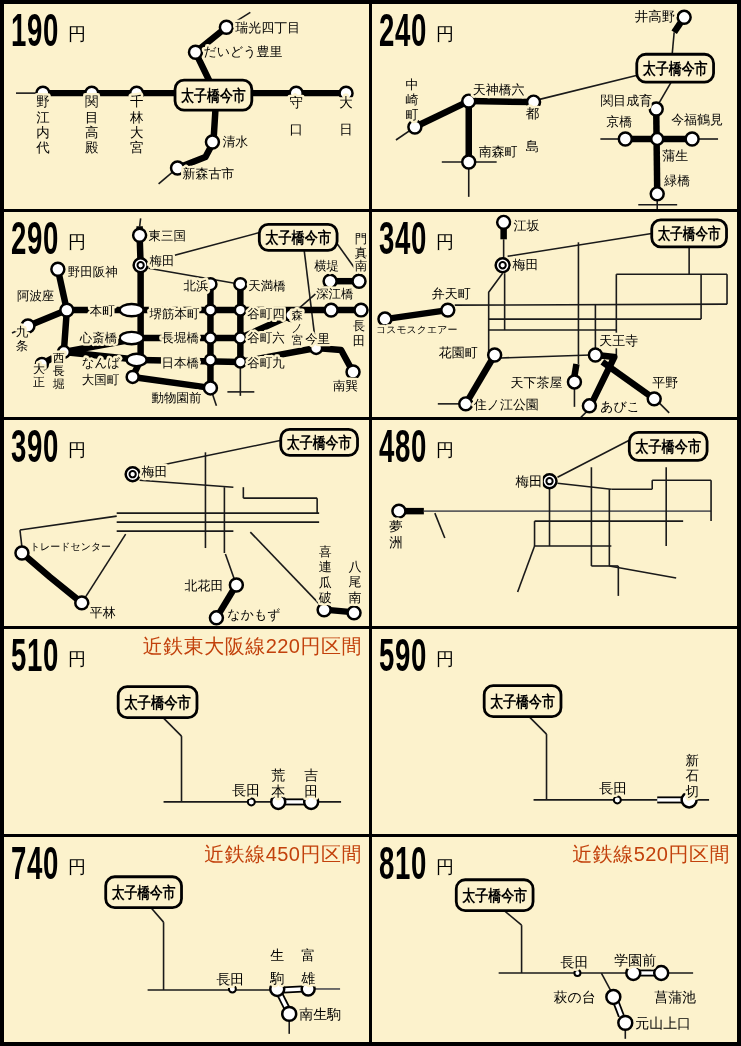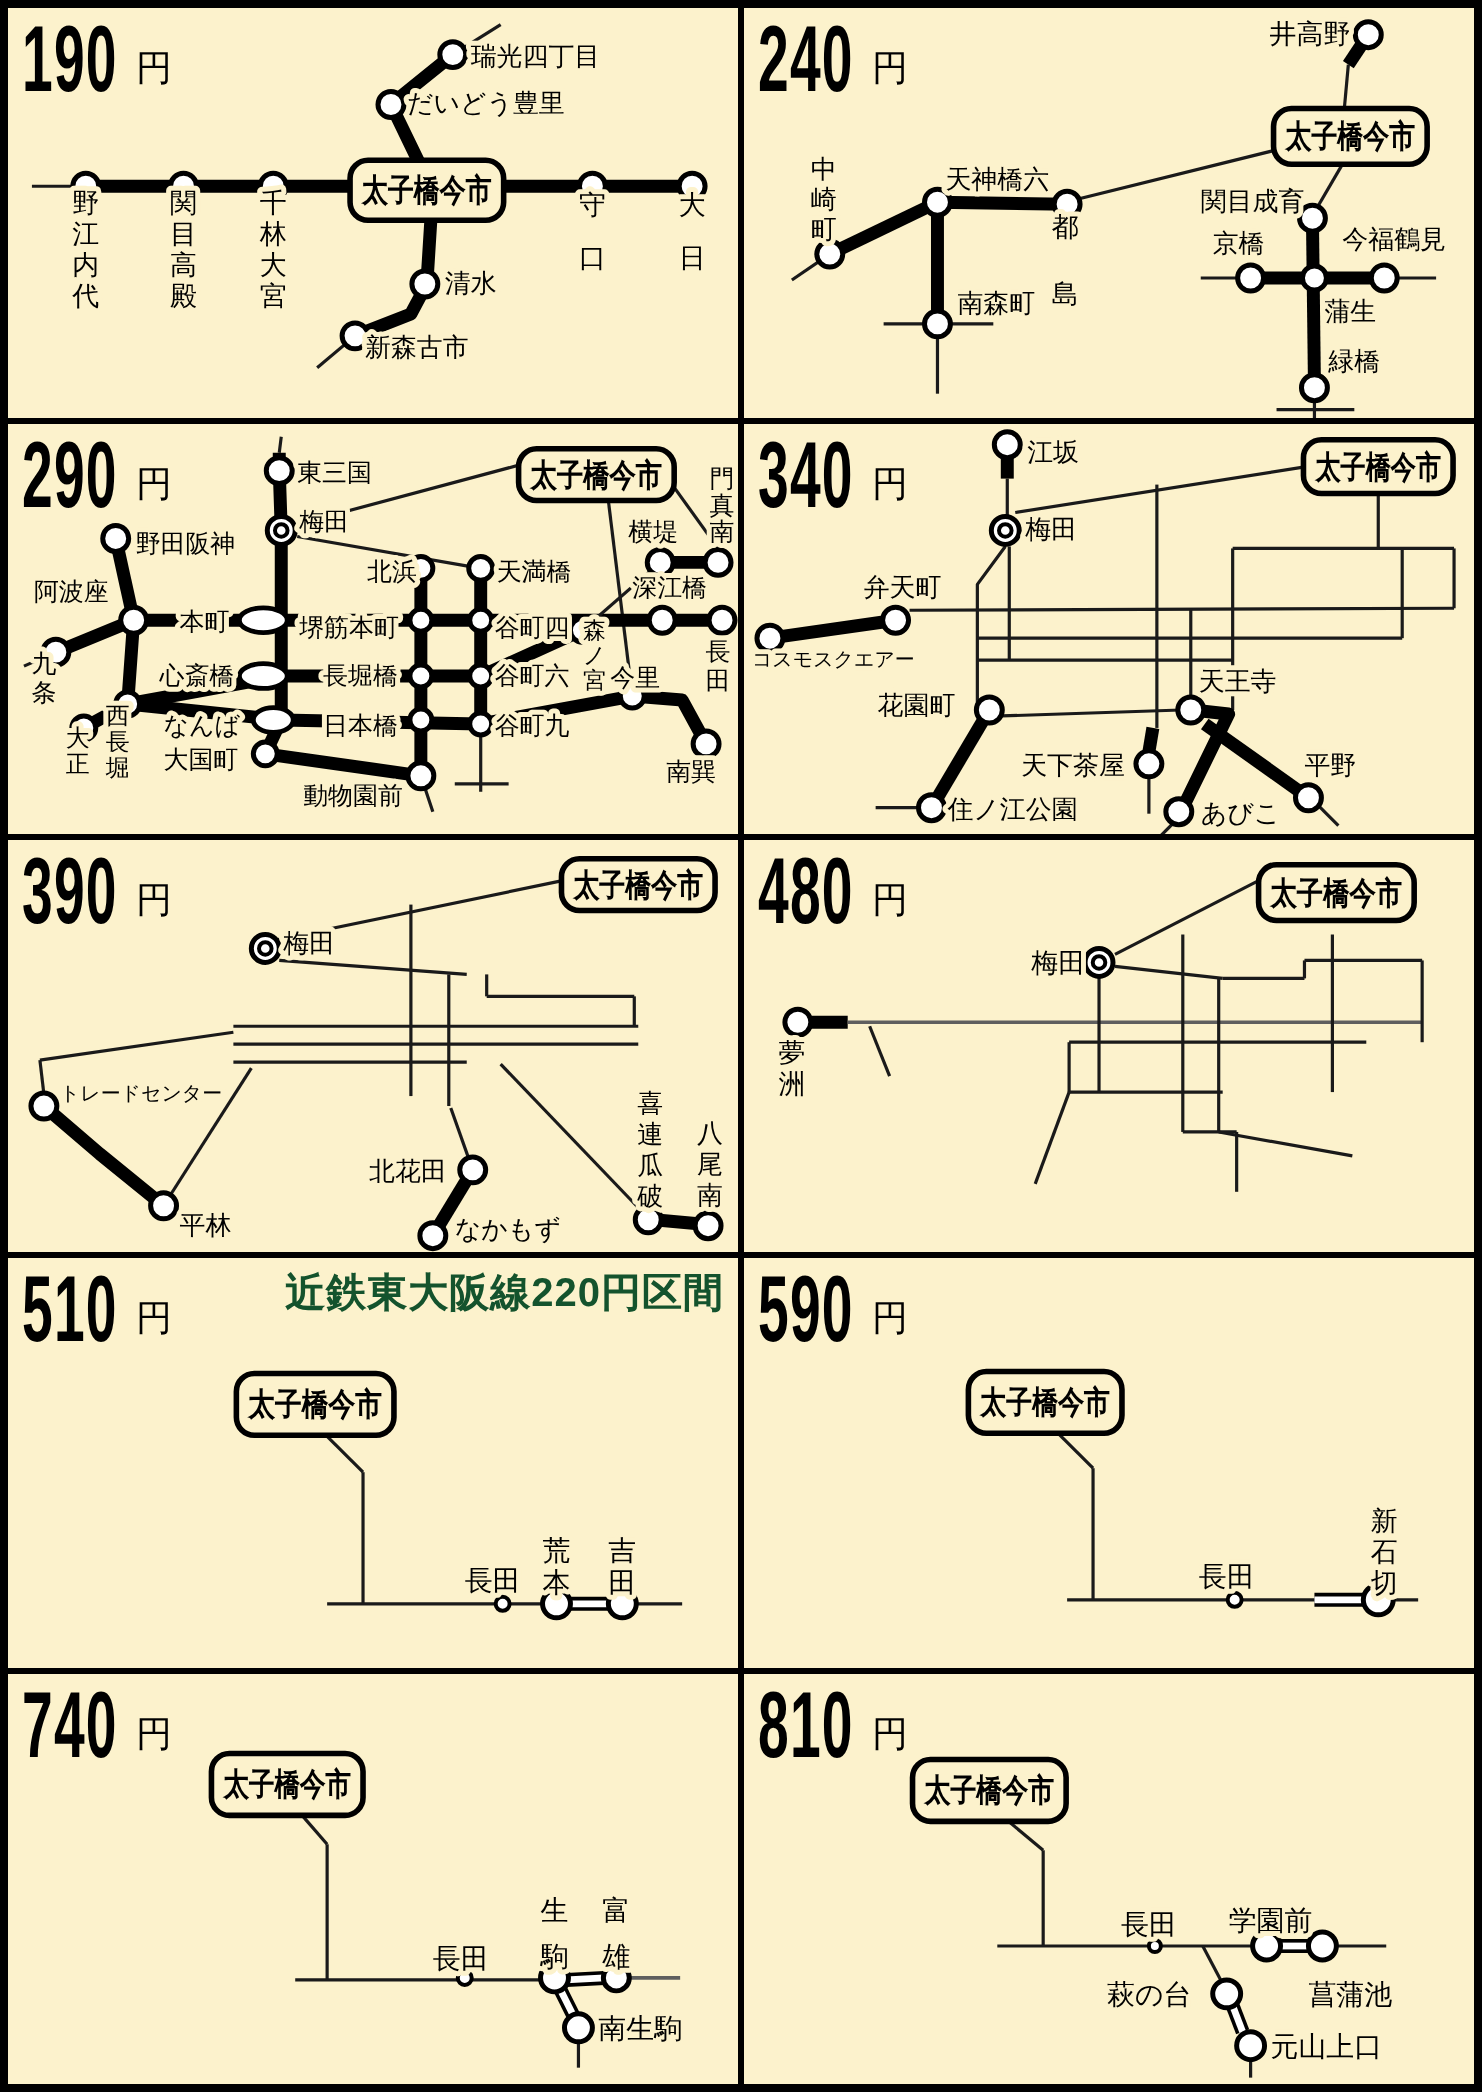--- a/index.html
+++ b/index.html
@@ -8,22 +8,22 @@
     gap:3px;padding:4px;box-sizing:border-box;
     font-family:"Liberation Sans","DejaVu Sans",sans-serif;}
   .panel{position:relative;background:#fcf2cc;overflow:hidden;}
   svg.map{position:absolute;left:0;top:0;width:100%;height:100%;display:block;}
   svg.map text{font-family:"Liberation Sans","DejaVu Sans",sans-serif;fill:#000;}
   .fare{position:absolute;left:7px;top:5px;width:130px;height:46px;pointer-events:none;}
   .fare .num{position:absolute;left:0;top:0;color:#000;
     font-weight:bold;font-size:46px;line-height:0.88;letter-spacing:1px;
     transform:scale(0.60,1.02);transform-origin:0 0;display:inline-block;}
   .fare .unit{position:absolute;left:57px;top:13px;font-size:18px;font-weight:500;color:#000;}
-  .subtitle{position:absolute;top:4px;right:7px;font-size:20px;font-weight:700;
-    letter-spacing:0.5px;color:#14532d;white-space:nowrap;}
+  .subtitle{position:absolute;top:4px;right:7px;font-size:20px;font-weight:400;
+    letter-spacing:0.5px;color:#c2410c;white-space:nowrap;}
 </style>
 </head>
 <body>
 
 <div class="sheet">
   <section class="panel">
     <svg class="map" id="m0" viewBox="0 0 366 205">
         <polyline points="12,89 39,89" fill="none" stroke-linejoin="round" stroke="#1a1a1a" stroke-width="1.6"></polyline>
         <polyline points="247,8 223,23" fill="none" stroke-linejoin="round" stroke="#1a1a1a" stroke-width="1.6"></polyline>
         <polyline points="174,164 155,180" fill="none" stroke-linejoin="round" stroke="#1a1a1a" stroke-width="1.6"></polyline>
@@ -409,20 +409,21 @@
         <text x="296" y="182" font-size="14" style="paint-order:stroke;stroke:#fcf2cc;stroke-width:5px;stroke-linejoin:round;" text-anchor="start">南生駒</text>
         <g>
           <rect x="102" y="39.5" width="76" height="31" rx="9" fill="#fcf2cc" stroke="#000000" stroke-width="2.8"></rect>
           <text x="140" y="60.5" text-anchor="middle" font-size="16" font-weight="bold" textLength="64" lengthAdjust="spacingAndGlyphs">太子橋今市</text>
         </g>
       </svg>
     <div class="fare">
       <span class="num">740</span>
       <span class="unit">円</span>
     </div>
+    <div class="subtitle">近鉄線450円区間</div>
   </section>
   <section class="panel">
     <svg class="map" id="m9" viewBox="0 0 366 205">
         <polyline points="132,73 150,88" fill="none" stroke-linejoin="round" stroke="#1a1a1a" stroke-width="1.6"></polyline>
         <polyline points="150,88 150,136" fill="none" stroke-linejoin="round" stroke="#1a1a1a" stroke-width="1.6"></polyline>
         <polyline points="127,136 322,136" fill="none" stroke-linejoin="round" stroke="#1a1a1a" stroke-width="1.6"></polyline>
         <polyline points="230,136 239,153" fill="none" stroke-linejoin="round" stroke="#1a1a1a" stroke-width="1.6"></polyline>
         <polyline points="269,136 284,136" fill="none" stroke-linejoin="round" stroke="#000000" stroke-width="7"></polyline>
         <polyline points="269,136 284,136" fill="none" stroke-linejoin="round" stroke="#ffffff" stroke-width="3.4"></polyline>
         <polyline points="245,166 250,179" fill="none" stroke-linejoin="round" stroke="#000000" stroke-width="7"></polyline>
@@ -440,14 +441,15 @@
         <text x="264" y="191" font-size="14" style="paint-order:stroke;stroke:#fcf2cc;stroke-width:5px;stroke-linejoin:round;" text-anchor="start">元山上口</text>
         <g>
           <rect x="84.5" y="42.5" width="77" height="31" rx="9" fill="#fcf2cc" stroke="#000000" stroke-width="2.8"></rect>
           <text x="123" y="63.5" text-anchor="middle" font-size="16" font-weight="bold" textLength="65" lengthAdjust="spacingAndGlyphs">太子橋今市</text>
         </g>
       </svg>
     <div class="fare">
       <span class="num">810</span>
       <span class="unit">円</span>
     </div>
+    <div class="subtitle">近鉄線520円区間</div>
   </section>
 </div>
 
 </body></html>

